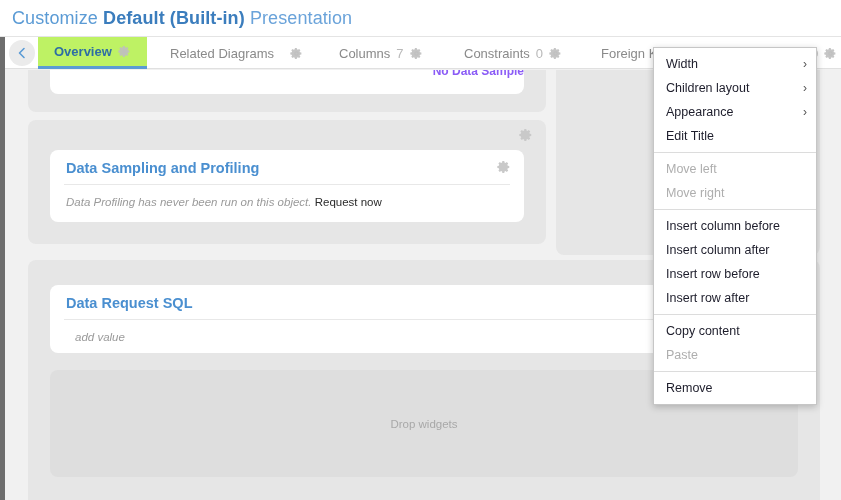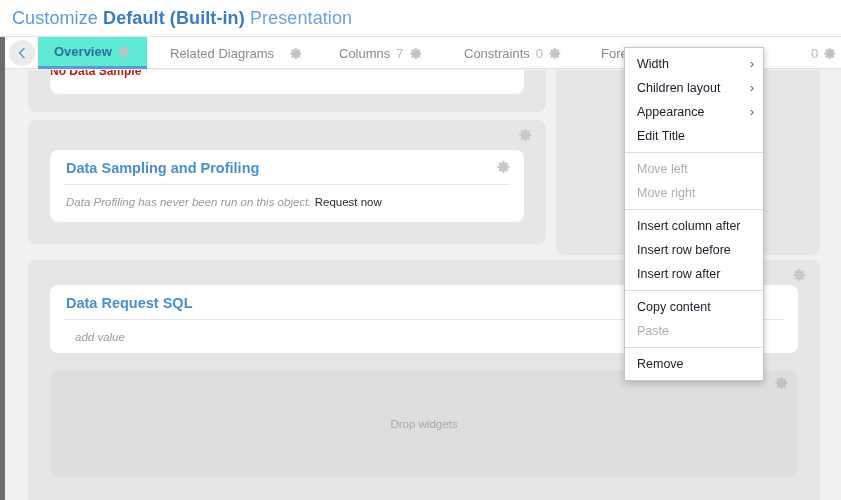--- a/index.html
+++ b/index.html
@@ -47,21 +47,21 @@
   .tab-back svg { display: block; }
 
   .tab {
     position: absolute; top: 0; height: 32px;
     display: flex; align-items: center; gap: 6px;
     padding: 0 16px;
     font-size: 13px; color: #8a8a8a;
     white-space: nowrap; cursor: pointer;
   }
   .tab.active {
-    background: #5eead4;
+    background: #bef264;
     color: #2e6da4;
     font-weight: bold;
     border-bottom: 3px solid #5b9bd5;
   }
   .tab .cnt { color: #b9b9b9; font-weight: normal; }
   .gear { display: inline-block; width: 13px; height: 13px; }
   .gear svg { display: block; }
 
   
   .canvas {
@@ -95,34 +95,34 @@
     position: absolute; height: 1px; background: #e8e8e8;
   }
   .card-sub {
     position: absolute; font-size: 11.5px; color: #9a9a9a;
     font-style: italic; white-space: nowrap;
   }
   .card-sub .act {
     color: #2b2b2b; font-style: normal; cursor: pointer;
   }
   .muted-center {
-    position: absolute; width: 100%; text-align: left;
-    font-size: 12px; font-weight: bold; color: #b91c1c;
+    position: absolute; width: 100%; text-align: right;
+    font-size: 12px; font-weight: bold; color: #8b5cf6;
   }
   .drop-center {
     position: absolute; width: 100%; text-align: center;
     font-size: 11.5px; color: #a8a8a8;
   }
   .panel-gear {
     position: absolute; width: 14px; height: 14px; cursor: pointer;
   }
 
   
   .ctxmenu {
-    position: absolute; left: 624px; top: 47px; width: 140px;
+    position: absolute; left: 653px; top: 47px; width: 164px;
     background: #ffffff;
     border: 1px solid #c6c6c6;
     box-shadow: 0 2px 7px rgba(0,0,0,.22);
     z-index: 50;
     padding: 4px 0;
   }
   .mi {
     position: relative;
     height: 24px; line-height: 24px;
     padding: 0 10px 0 12px;
@@ -279,20 +279,21 @@
 
   <div class="ctxmenu" id="ctxmenu">
       <div class="mi"><span>Width</span><span class="arrow">›</span></div>
       <div class="mi"><span>Children layout</span><span class="arrow">›</span></div>
       <div class="mi"><span>Appearance</span><span class="arrow">›</span></div>
       <div class="mi"><span>Edit Title</span></div>
       <div class="msep"></div>
       <div class="mi disabled"><span>Move left</span></div>
       <div class="mi disabled"><span>Move right</span></div>
       <div class="msep"></div>
+      <div class="mi"><span>Insert column before</span></div>
       <div class="mi"><span>Insert column after</span></div>
       <div class="mi"><span>Insert row before</span></div>
       <div class="mi"><span>Insert row after</span></div>
       <div class="msep"></div>
       <div class="mi"><span>Copy content</span></div>
       <div class="mi disabled"><span>Paste</span></div>
       <div class="msep"></div>
       <div class="mi"><span>Remove</span></div>
     </div>
 

